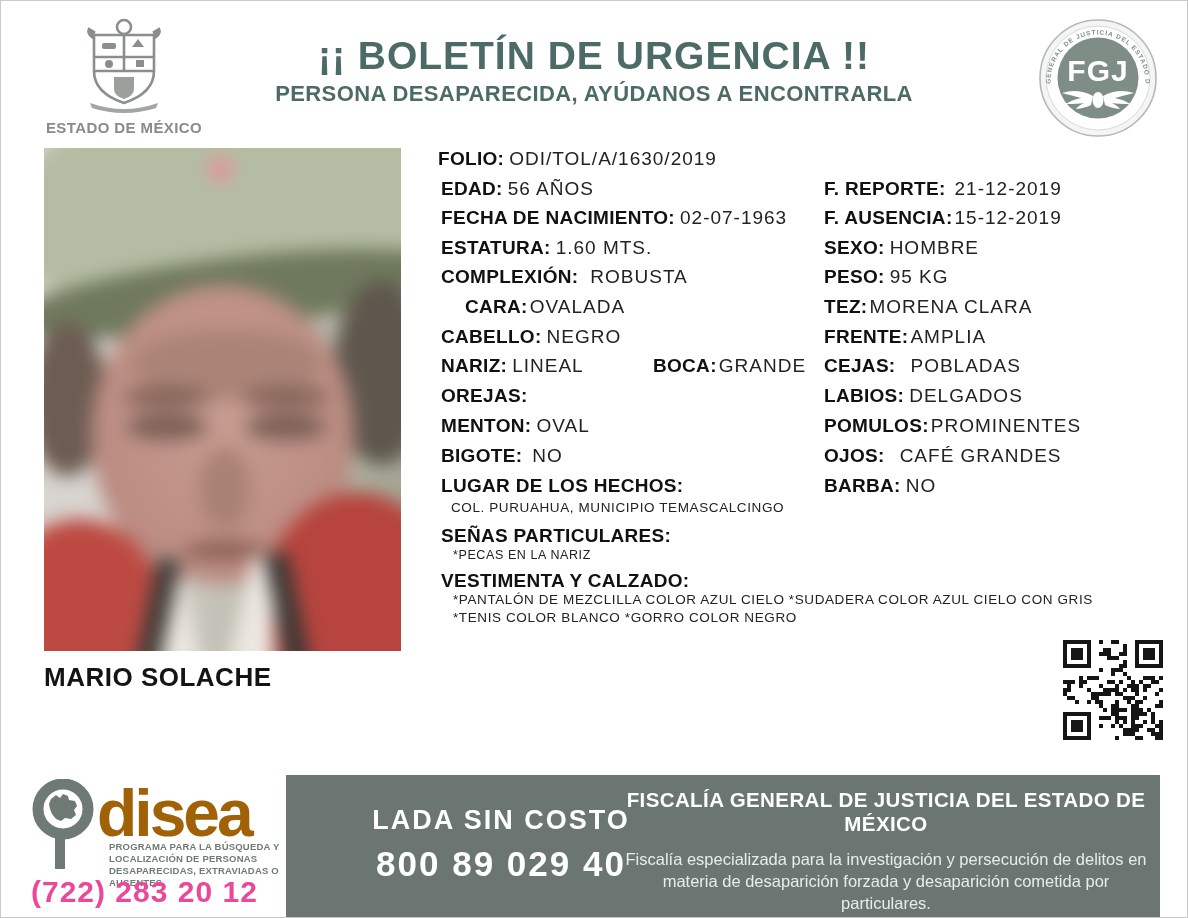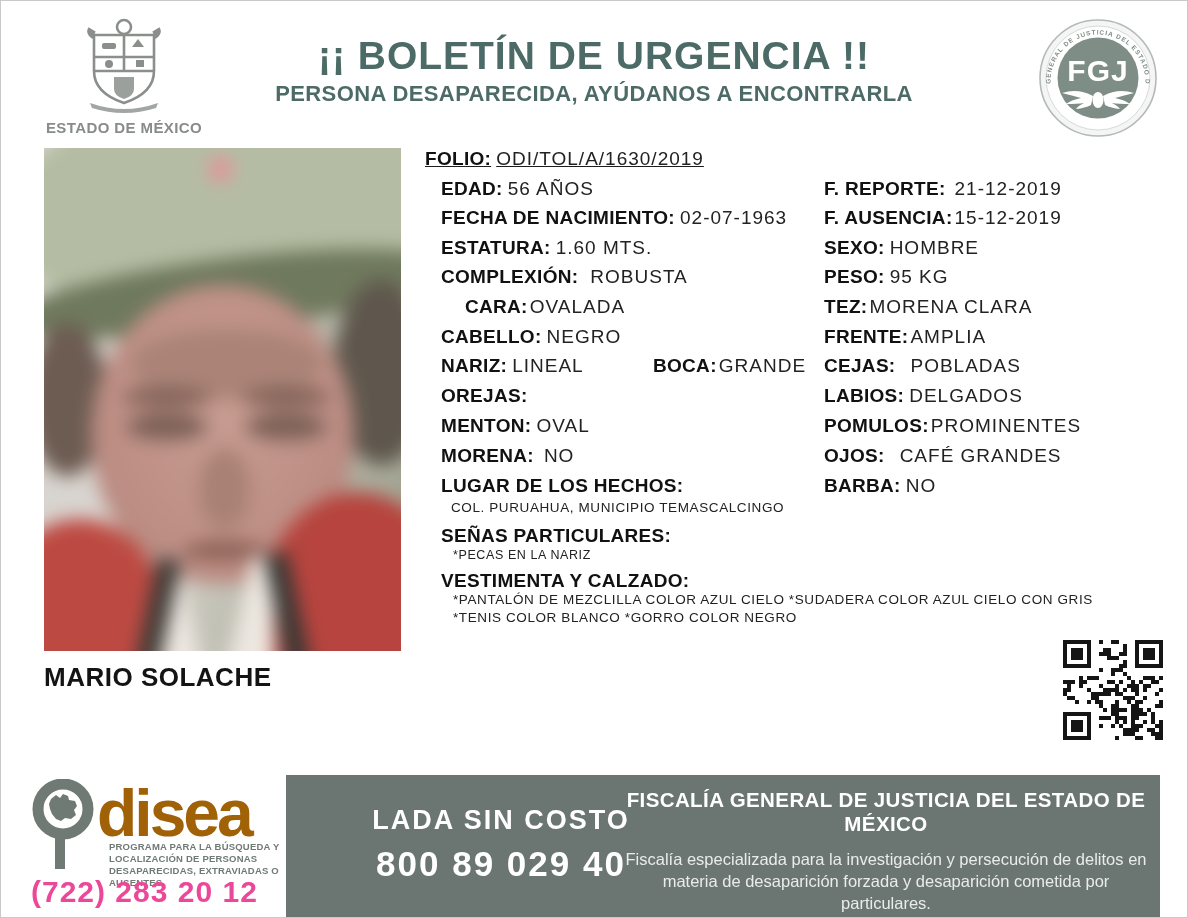--- a/index.html
+++ b/index.html
@@ -122,21 +122,21 @@
            clip-path:polygon(0 0,18% 0,50% 100%,82% 0,100% 0,100% 100%,0 100%);"></div>
       <div class="ph" style="left:30%;top:79%;width:6%;height:26%;border-radius:0;background:#433d38;transform:rotate(12deg);"></div>
       <div class="ph" style="left:64%;top:78%;width:6%;height:26%;border-radius:0;background:#3c3835;transform:rotate(-12deg);"></div>
     </div>
   </div>
 
   <div class="name">
     <div>MARIO SOLACHE</div>
   </div>
 
-  <div class="frow" style="left:424px;top:147px;text-decoration:underline;">
+  <div class="frow" style="left:437px;top:147px;">
     <span class="flabel">FOLIO:</span><span class="fvalue">ODI/TOL/A/1630/2019</span></div>
   <div class="frow" style="left:440px;top:177px;">
     <span class="flabel">EDAD:</span><span class="fvalue">56 AÑOS</span></div>
   <div class="frow" style="left:440px;top:206px;">
     <span class="flabel">FECHA DE NACIMIENTO:</span><span class="fvalue">02-07-1963</span></div>
   <div class="frow" style="left:440px;top:236px;">
     <span class="flabel">ESTATURA:</span><span class="fvalue">1.60 MTS.</span></div>
   <div class="frow" style="left:440px;top:265px;">
     <span class="flabel">COMPLEXIÓN:</span><span class="fvalue" style="margin-left:12px;">ROBUSTA</span></div>
   <div class="frow" style="left:440px;top:295px;margin-left:24px;">
@@ -144,21 +144,21 @@
   <div class="frow" style="left:440px;top:325px;">
     <span class="flabel">CABELLO:</span><span class="fvalue">NEGRO</span></div>
   <div class="frow" style="left:440px;top:354px;width:380px;">
     <span class="flabel">NARIZ:</span><span class="fvalue">LINEAL</span>
     <span class="pair2"><span class="flabel">BOCA:</span><span class="fvalue" style="margin-left:2px;">GRANDE</span></span></div>
   <div class="frow" style="left:440px;top:384px;">
     <span class="flabel">OREJAS:</span><span class="fvalue"></span></div>
   <div class="frow" style="left:440px;top:414px;">
     <span class="flabel">MENTON:</span><span class="fvalue">OVAL</span></div>
   <div class="frow" style="left:440px;top:444px;">
-    <span class="flabel">MORENA:</span><span class="fvalue" style="margin-left:10px;">NO</span></div>
+    <span class="flabel">BIGOTE:</span><span class="fvalue" style="margin-left:10px;">NO</span></div>
   <div class="frow" style="left:440px;top:474px;">
     <span class="flabel">LUGAR DE LOS HECHOS:</span></div>
   <div class="subline" style="left:450px;top:499px;">COL. PURUAHUA, MUNICIPIO TEMASCALCINGO</div>
   <div class="frow" style="left:440px;top:524px;">
     <span class="flabel">SEÑAS PARTICULARES:</span></div>
   <div class="subline" style="left:452px;top:547px;font-size:12.5px;">*PECAS EN LA NARIZ</div>
   <div class="frow" style="left:440px;top:569px;">
     <span class="flabel">VESTIMENTA Y CALZADO:</span></div>
   <div class="subline" style="left:452px;top:591px;">*PANTALÓN DE MEZCLILLA COLOR AZUL CIELO *SUDADERA COLOR AZUL CIELO CON GRIS</div>
   <div class="subline" style="left:452px;top:609px;">*TENIS COLOR BLANCO *GORRO COLOR NEGRO</div>

